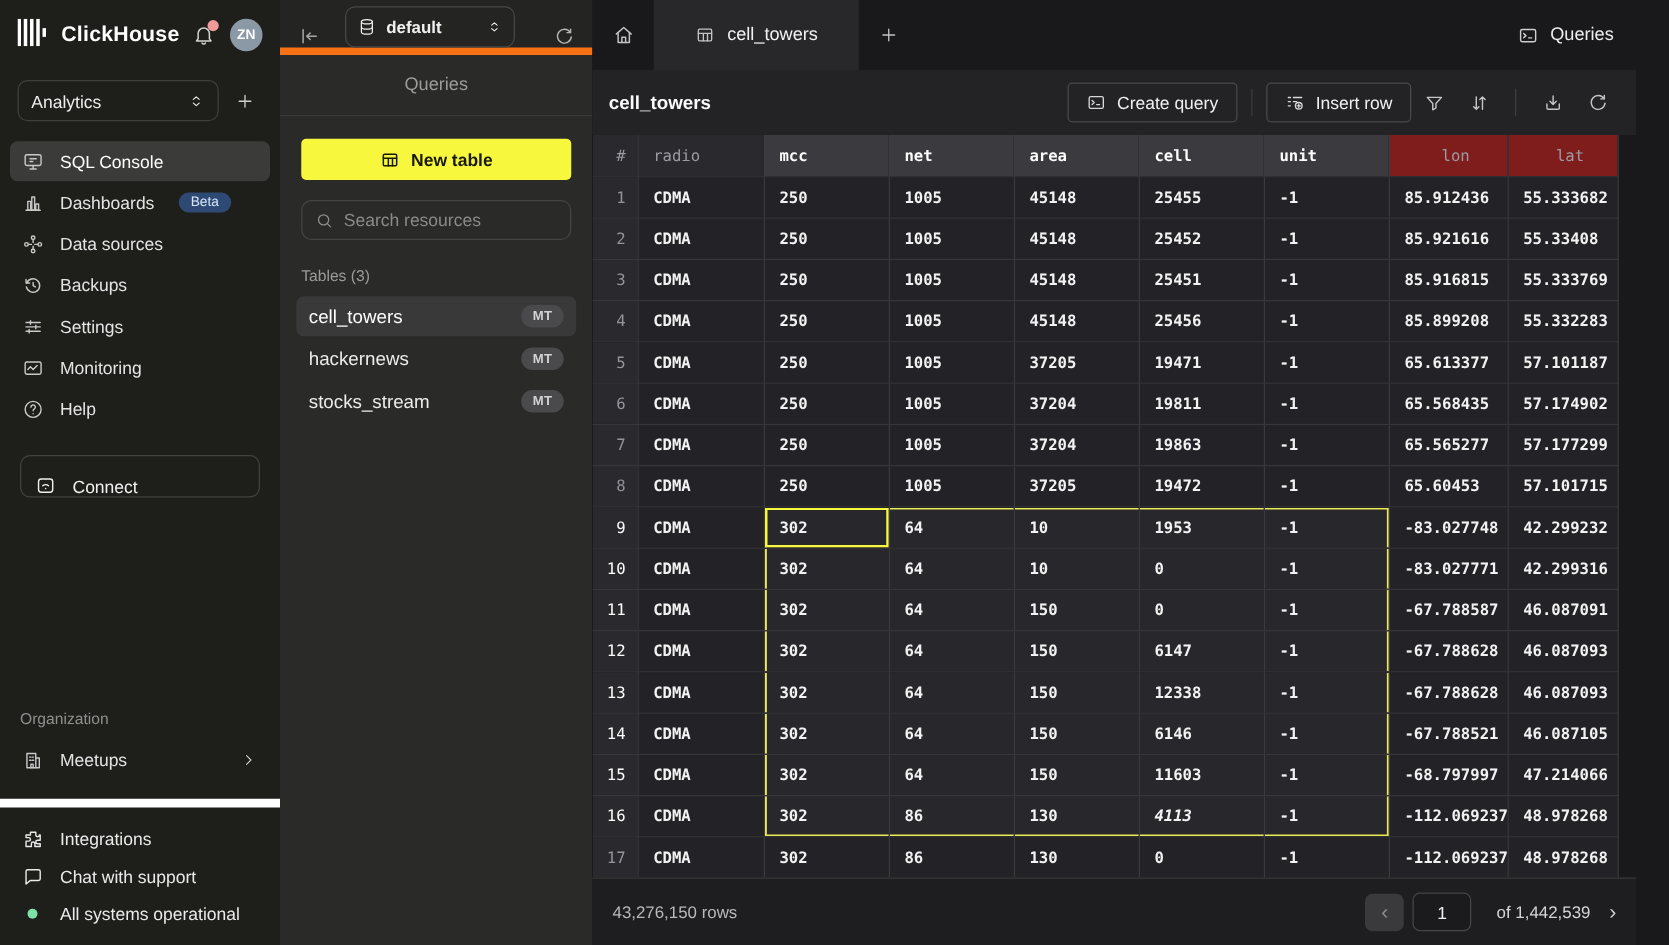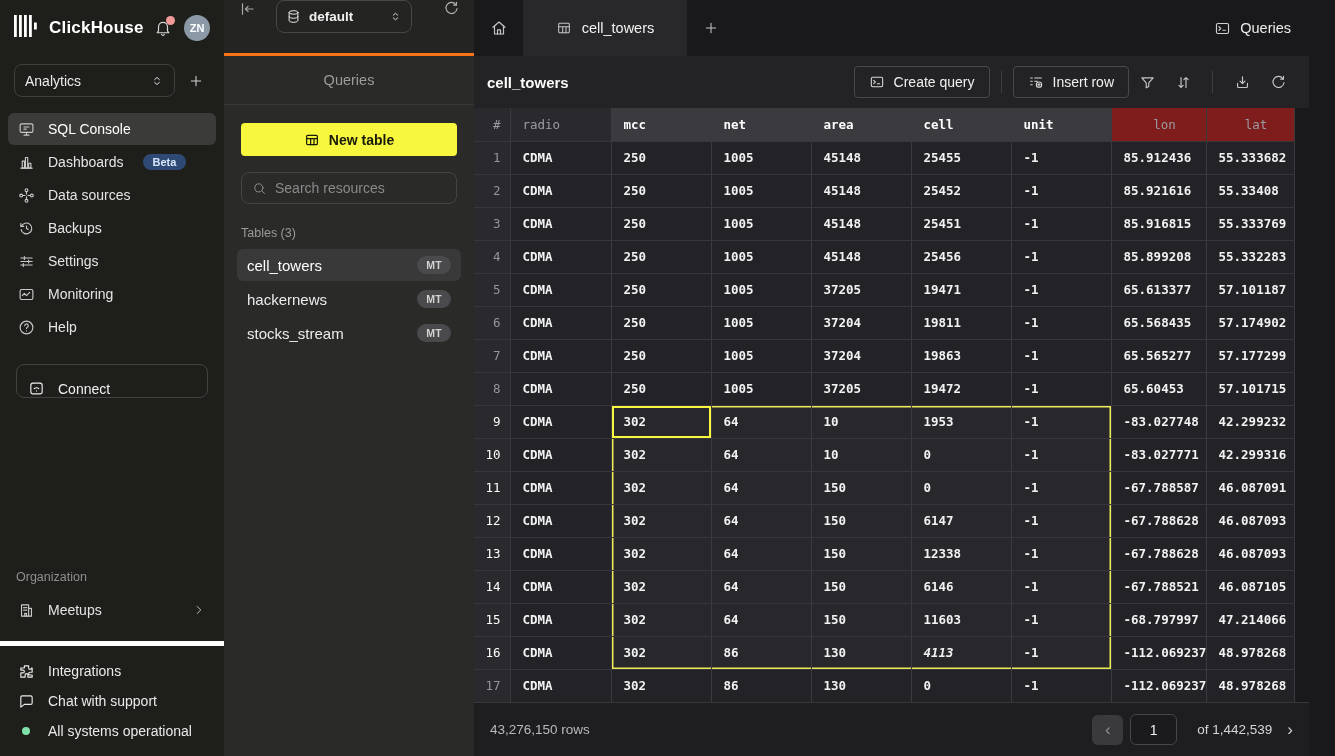--- a/index.html
+++ b/index.html
@@ -22,34 +22,34 @@
   .workspace-select { width:184px; height:33px; border:1px solid #3f3f3d; border-radius:8px;
     display:flex; align-items:center; padding:0 10px; font-size:14px; color:#ececec; cursor:pointer; }
   .workspace-select .lbl { flex:1; }
   .sq-btn { width:32px; height:32px; display:flex; align-items:center; justify-content:center; color:#cfcfcf; cursor:pointer; }
   nav.side-nav { padding:0 8px; }
   .nav-item { height:32px; display:flex; align-items:center; gap:13px; padding:0 10px; border-radius:6px;
     font-size:14px; color:#e4e4e4; cursor:pointer; margin-bottom:1px; }
   .nav-item .nico { color:#c9c9c9; width:17px; display:flex; }
   .nav-item.active { background:#3b3b39; color:#fff; }
   .badge-beta { margin-left:6px; background:var(--beta,#2e4a74); color:#d7e5fb; font-size:11px;
-    padding:2px 10px; border-radius:10px; font-weight:700; }
+    padding:2px 10px; border-radius:10px; font-weight:400; }
   .connect { margin:20px 16px 0; height:34px; border:1px solid #424240; border-radius:8px;
     display:flex; align-items:flex-end; gap:13px; padding:0 11px; font-size:14px; color:#f0f0f0; cursor:pointer; }
   .side-spacer { flex:1; }
   .org-label { padding:0 16px 10px; font-size:12.5px; color:#8f8f8f; }
   .org-items { padding:0 8px 14px; }
   .chev-right { margin-left:auto; color:#c9c9c9; }
-  .side-bottom { border-top:5px solid #ffffff; padding:10px 8px 10px; }
+  .side-bottom { border-top:7px solid #ffffff; padding:10px 8px 10px; }
   .bot-item { height:30px; display:flex; align-items:center; gap:13px; padding:0 10px; font-size:14px; color:#eaeaea; cursor:pointer; }
   .status-dot { width:8px; height:8px; border-radius:50%; background:var(--green,#7ee2a8); margin:0 5px 0 4px; }
 
   
   .explorer { width:250px; background:#2a2a29; display:flex; flex-direction:column; flex:none; }
-  .exp-top { height:56px; background:#242423; border-bottom:3px solid #f97316; display:flex; align-items:flex-start; padding:0 14px; }
+  .exp-top { height:44px; background:#242423; border-bottom:6px solid #f97316; display:flex; align-items:flex-end; padding:0 14px; }
   .collapse-btn { color:#a8a8a8; cursor:pointer; }
   .db-select { margin-left:20px; width:136px; height:33px; border:1px solid #474745; border-radius:8px;
     display:flex; align-items:center; gap:8px; padding:0 9px; font-size:13.5px; font-weight:700; color:#f0f0f0; cursor:pointer; }
   .db-select .lbl { flex:1; }
   .exp-refresh { margin-left:auto; color:#b4b4b4; cursor:pointer; }
   .exp-tabs { height:49px; display:flex; border-bottom:1px solid #383836; }
   .exp-tab { flex:1; display:flex; align-items:center; justify-content:center; font-size:14.5px; color:#9c9c9c; cursor:pointer; position:relative; }
   .exp-tab.active { color:#fff; }
   .exp-tab.active::after { content:""; position:absolute; left:0; right:0; bottom:-1px; height:3px; background:var(--accent,#f7f83e); }
   .new-table { margin:18px 17px 0; height:33px; border:none; border-radius:4px; background:var(--accent,#f7f83e);

